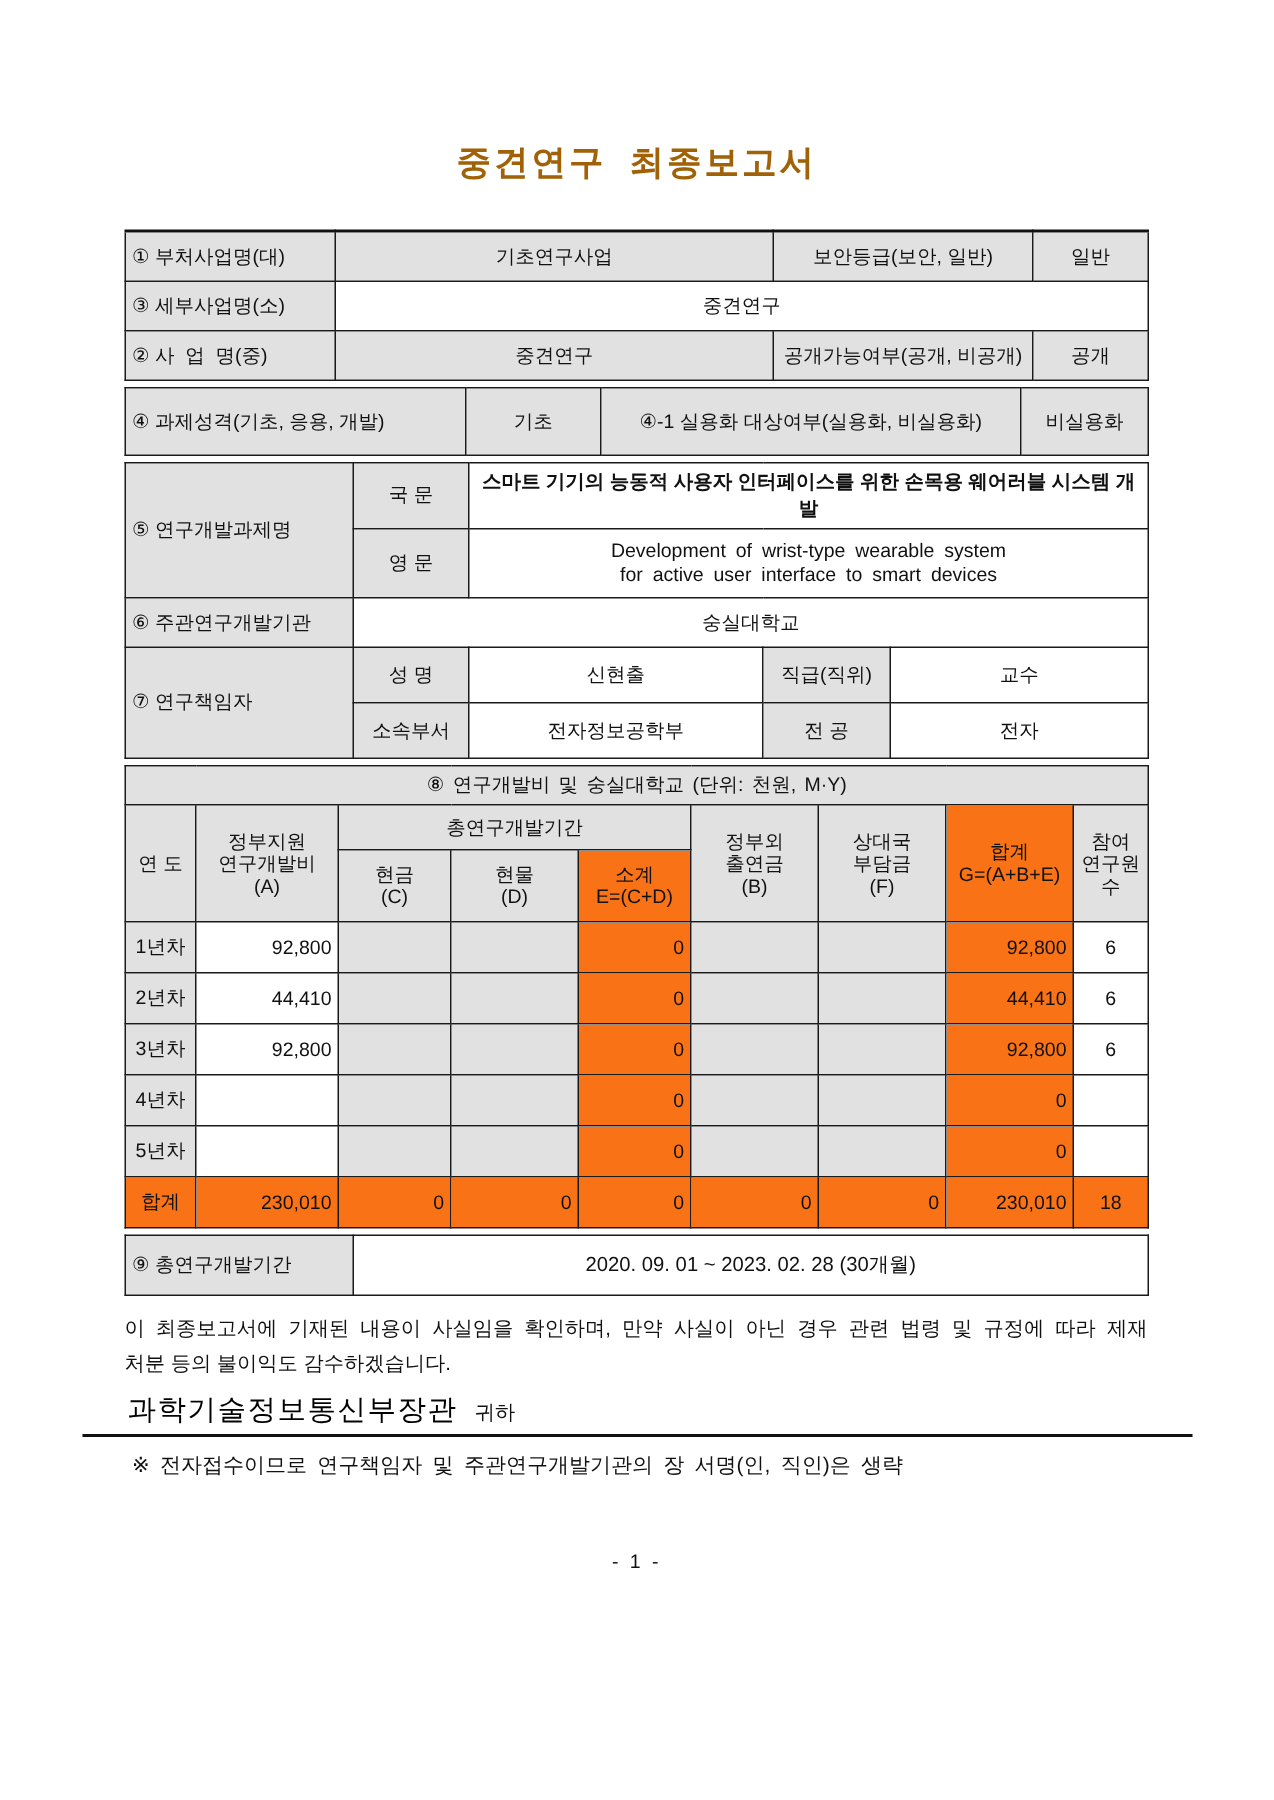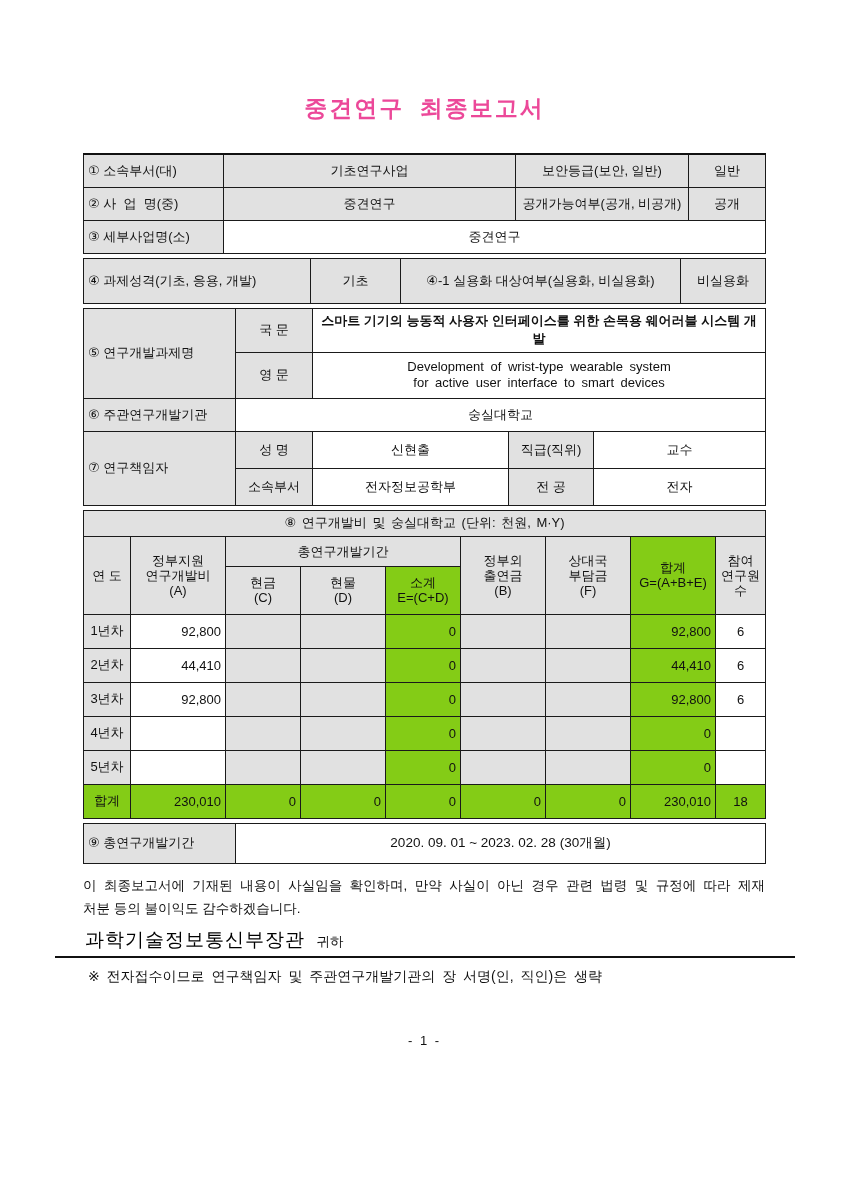--- a/index.html
+++ b/index.html
@@ -3,37 +3,37 @@
 <meta charset="utf-8">
 <style>
   html,body{margin:0;padding:0;background:#fff;}
   .page{
     position:relative;width:849px;height:1200px;background:#fff;
     font-family:"Liberation Sans","DejaVu Sans",sans-serif;color:#111;
     overflow:hidden;
   }
   .doc-title{
     margin:0;padding-top:93px;text-align:center;
-    font-size:23px;font-weight:bold;letter-spacing:2px;word-spacing:7px;color:#ec4899;
+    font-size:23px;font-weight:bold;letter-spacing:2px;word-spacing:7px;color:#a16207;
   }
   table.tbl{
     margin-left:83px;width:682px;border-collapse:collapse;table-layout:fixed;
     border:1.5px solid #1a1a1a;
   }
   table.t1{margin-top:29px;border-top:2.5px solid #111;}
   table.t2,table.t3,table.t4,table.t5{margin-top:4px;}
   .tbl td{
     border:1px solid #1a1a1a;font-size:13px;vertical-align:middle;
     padding:0 4px;overflow:hidden;
   }
   .lab{text-align:left;padding-left:8px;}
   .ctr{text-align:center;}
   .num{text-align:right;padding-right:7px;}
   .bg-g{background:#e1e1e1;}
-  .bg-o{background:#84cc16;}
+  .bg-o{background:#f97316;}
   .pre{white-space:pre-wrap;}
   .kor-title{font-size:13.5px;font-weight:bold;text-align:center;padding:0 6px;}
   .eng-title{text-align:center;line-height:16px;word-spacing:3px;}
   .band{text-align:center;font-size:13.5px;word-spacing:2px;}
   .hdr{text-align:center;line-height:15px;}
   .h26{height:26px;}.h30{height:30px;}.h33{height:33px;}.h34{height:34px;}
   .h35{height:45px;}.h37{height:37px;}.h40{height:40px;}.h44{height:44px;}
   .h46{height:46px;}.h48{height:48px;}
   .statement{
     margin:10px 0 0 83px;width:682px;font-size:13.5px;line-height:23px;color:#111;
@@ -58,34 +58,34 @@
 
   <table class="tbl t1">
     <colgroup>
         <col style="width:140px">
         <col style="width:292px">
         <col style="width:173px">
         <col style="width:77px">
       </colgroup>
     <tbody>
         <tr class="h33">
-      <td class="lab bg-g">① 소속부서(대)</td>
+      <td class="lab bg-g">① 부처사업명(대)</td>
       <td class="ctr bg-g">기초연구사업</td>
       <td class="ctr bg-g">보안등급(보안, 일반)</td>
       <td class="ctr bg-g">일반</td>
+    </tr>
+    <tr class="h33">
+      <td class="lab bg-g">③ 세부사업명(소)</td>
+      <td class="ctr" colspan="3">중견연구</td>
     </tr>
     <tr class="h33">
       <td class="lab bg-g pre">② 사  업  명(중)</td>
       <td class="ctr bg-g">중견연구</td>
       <td class="ctr bg-g" style="padding:0 1px;">공개가능여부(공개, 비공개)</td>
       <td class="ctr bg-g">공개</td>
-    </tr>
-    <tr class="h33">
-      <td class="lab bg-g">③ 세부사업명(소)</td>
-      <td class="ctr" colspan="3">중견연구</td>
     </tr>
   </tbody>
     </table>
 
   <table class="tbl t2">
     <colgroup>
         <col style="width:227px">
         <col style="width:90px">
         <col style="width:280px">
         <col style="width:85px">

